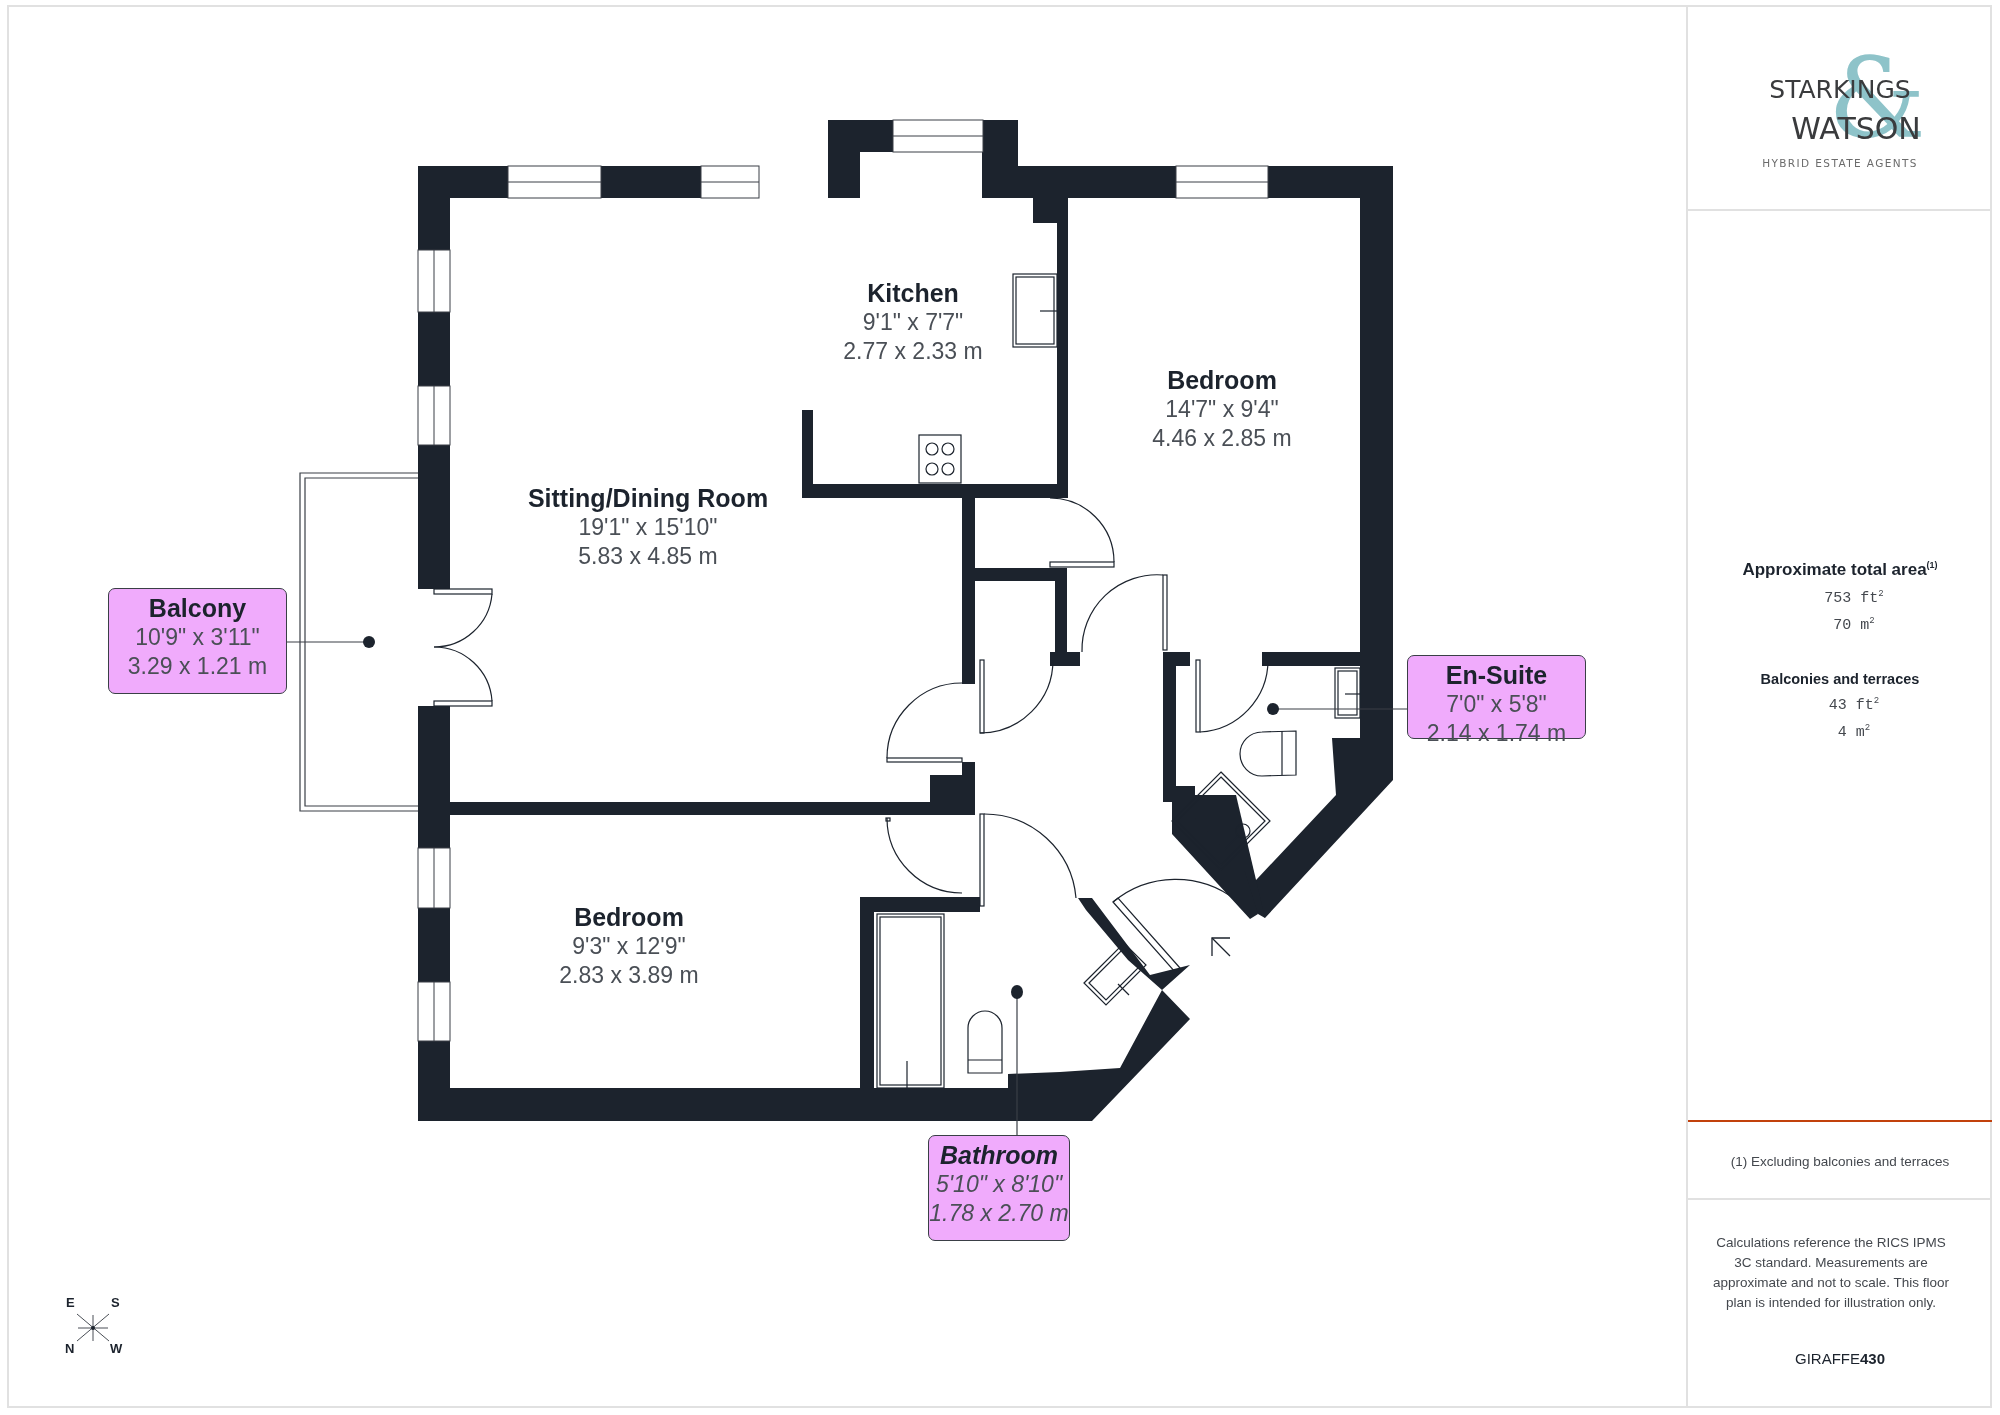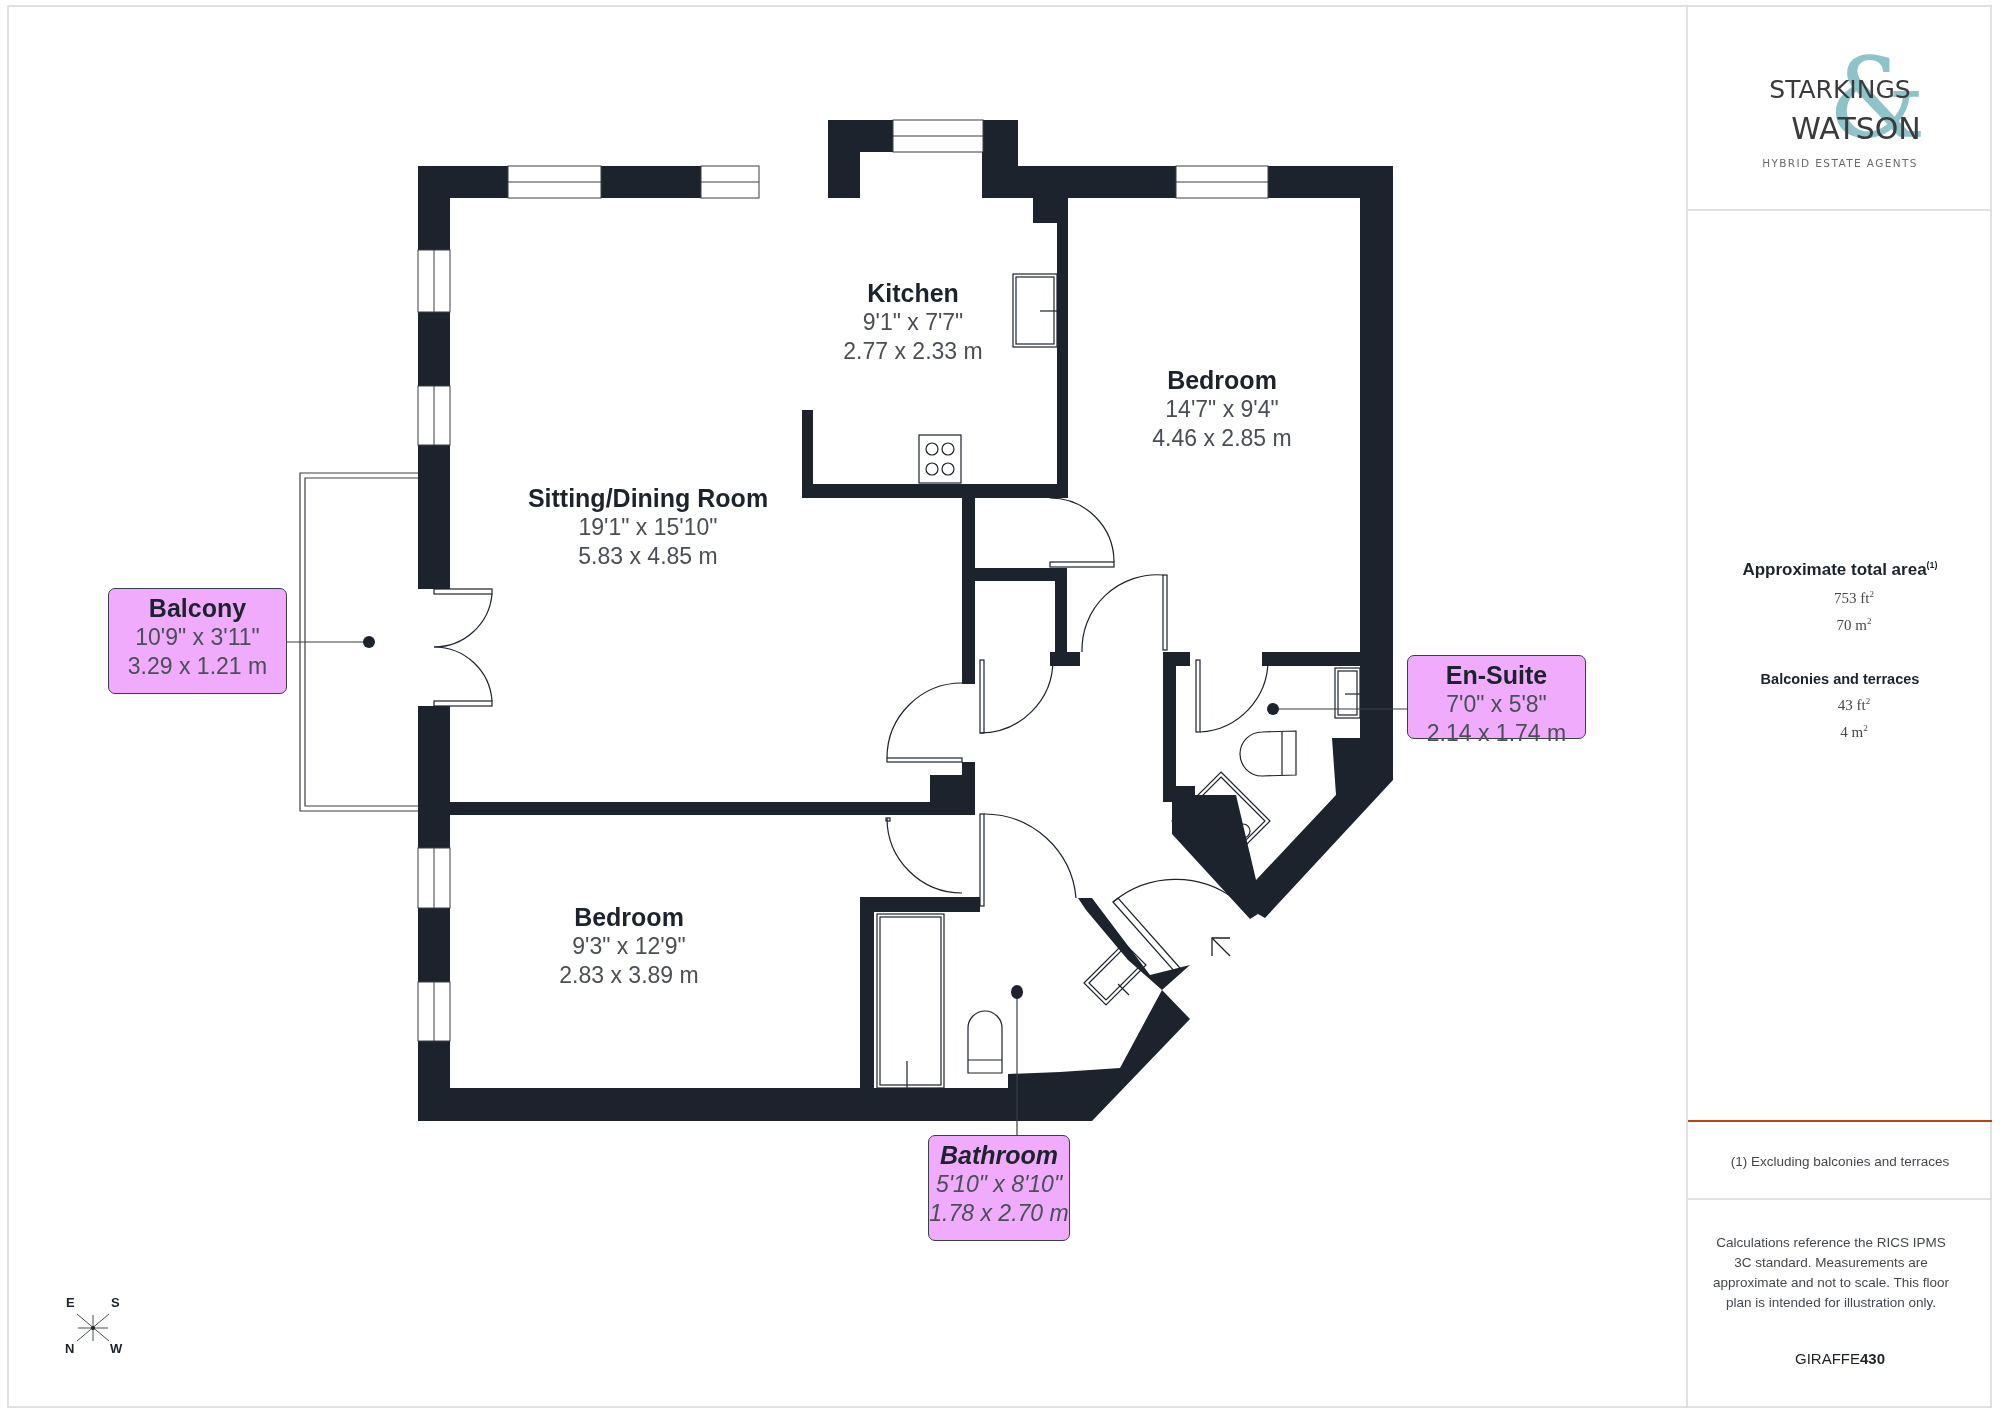--- a/index.html
+++ b/index.html
@@ -13,21 +13,21 @@
   .callout { position:absolute; border:1.5px solid #3a3f46; border-radius:7px; background:#f0abfc; text-align:center; box-sizing:border-box; padding-top:4px; }
   .sidebar { position:absolute; left:1686px; top:5px; width:306px; height:1403px; border-left:2px solid #e1e1e1; box-sizing:border-box; }
   .sb-logo { position:absolute; left:0; top:0; width:100%; height:204px; border-bottom:2px solid #e1e1e1; }
   .logo-amp { position:absolute; left:140px; top:38px; font-family:"DejaVu Serif", serif; font-size:110px; color:#8ec3c9; line-height:110px; }
   .logo-l1 { position:absolute; left:0; width:100%; top:70px; text-align:center; font-family:"DejaVu Sans", sans-serif; font-size:25px; letter-spacing:0px; color:#3a3b3d; }
   .logo-l2 { position:absolute; left:16px; width:100%; top:94px; text-align:center; font-family:"DejaVu Sans", sans-serif; font-size:30px; color:#3a3b3d;margin-top:12px; }
   .logo-sub { position:absolute; left:0; width:100%; top:152px; text-align:center; font-size:10.5px; letter-spacing:1.4px; color:#6b6b6b; }
   .area-block { position:absolute; left:0; width:100%; text-align:center; }
   .area-title { font-family:"Liberation Sans", sans-serif; font-weight:bold; font-size:17px; color:#1c232d; }
   .area-title sup { font-size:9px; }
-  .area-val { font-family:Liberation Serif, serif; font-size:15px; color:#44484e; margin-top:9px;padding-left:28px; }
+  .area-val { font-family:Liberation Mono, monospace; font-size:15px; color:#44484e; margin-top:9px;padding-left:28px; }
   .area-val sup { font-size:9px; }
   .sb-note { position:absolute; left:0; width:100%; top:1115px; height:80px; border-top:2px solid #c2410c; border-bottom:2px solid #e1e1e1; box-sizing:border-box; text-align:center; font-family:"Liberation Sans", sans-serif; font-size:13.5px; color:#44484e; padding-top:32px; }
   .sb-disclaimer { position:absolute; left:20px; width:246px; top:1228px; text-align:center; font-family:"Liberation Sans", sans-serif; font-size:13.5px; line-height:20px; color:#44484e; }
   .sb-brand { position:absolute; left:0; width:100%; top:1345px; text-align:center; font-family:"Liberation Sans", sans-serif; font-size:15px; color:#1c232d; }
   .sb-brand b { font-weight:bold; }
   .compass { position:absolute; left:60px; top:1295px; width:70px; height:60px; }
   .compass span { position:absolute; font-family:"Liberation Sans", sans-serif; font-weight:bold; font-size:13px; color:#1c232d; }
 </style>
 </head>
 <body>

